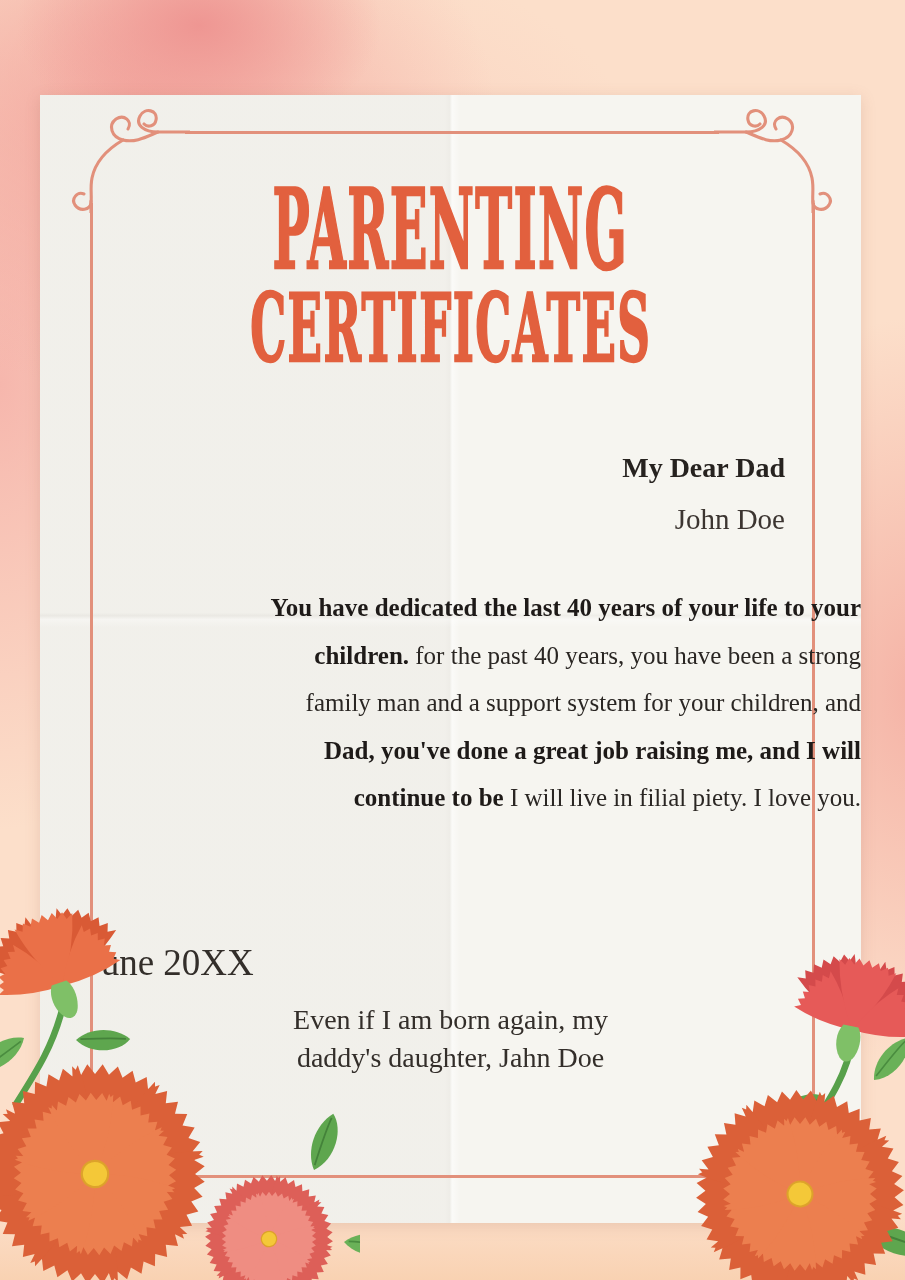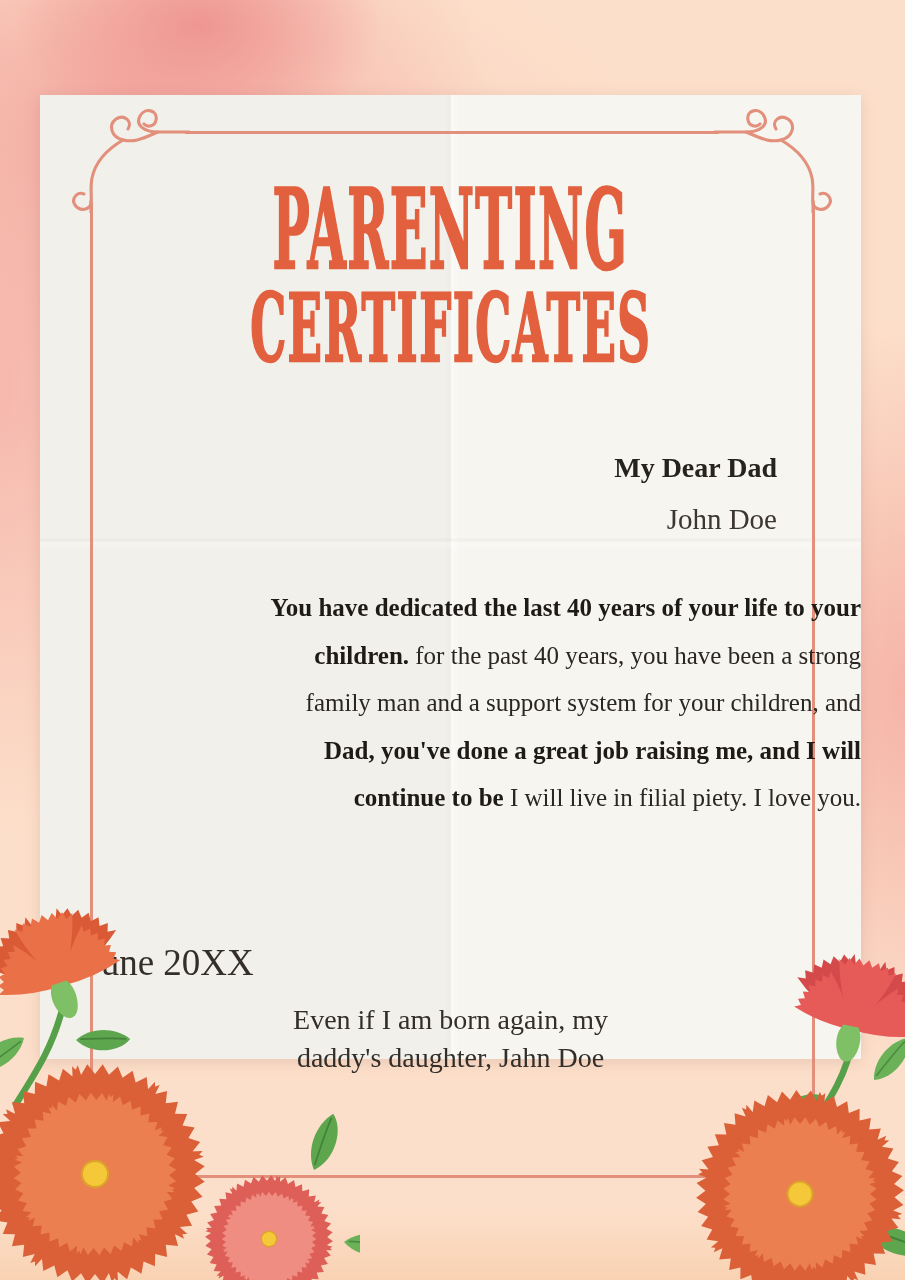--- a/index.html
+++ b/index.html
@@ -14,21 +14,21 @@
     background-image:
       radial-gradient(ellipse 260px 170px at 22% 2%, rgba(238,148,145,.95), rgba(238,148,145,0) 70%),
       radial-gradient(ellipse 500px 380px at 15% 9%, rgba(242,163,155,.85), rgba(242,163,155,0) 72%),
       radial-gradient(ellipse 300px 620px at 0% 30%, rgba(245,176,168,.85), rgba(245,176,168,0) 72%),
       radial-gradient(ellipse 520px 420px at 32% 20%, rgba(247,188,178,.5), rgba(247,188,178,0) 75%),
       radial-gradient(ellipse 300px 520px at 101% 54%, rgba(243,168,157,.8), rgba(243,168,157,0) 72%),
       linear-gradient(180deg, rgba(0,0,0,0) 94.5%, rgba(246,199,158,.55) 100%);
   }
   
   .paper{
-    position:absolute;left:40px;top:95px;width:821px;height:964px;
+    position:absolute;left:40px;top:95px;width:821px;height:1128px;
     background:
       linear-gradient(180deg, rgba(255,255,255,0) 45.9%, rgba(110,100,90,.05) 46.15%, rgba(255,255,255,.35) 46.5%, rgba(255,255,255,0) 47.2%),
       linear-gradient(90deg, rgba(110,100,90,.035) 49.3%, rgba(110,100,90,.06) 49.9%, rgba(255,255,255,.55) 50.2%, rgba(255,255,255,0) 51.2%),
       #f6f5f0;
     box-shadow:0 3px 14px rgba(150,90,70,.18);
     z-index:1;
   }
   
   .frame-line{position:absolute;background:#e2907b;}
   .fl-top{left:145px;top:36px;width:534px;height:2.5px;}
@@ -43,21 +43,21 @@
   .t-line{position:absolute;left:0;right:0;display:flex;justify-content:center;line-height:1;}
   .t-scale{
     font-family:"DejaVu Serif",serif;font-weight:bold;color:#e2603e;
     white-space:nowrap;letter-spacing:3px;-webkit-text-stroke:2.5px #e2603e;
   }
   .t1{top:80px;}
   .t1 .t-scale{font-size:110px;transform:scaleX(.45);}
   .t2{top:186px;}
   .t2 .t-scale{font-size:94px;transform:scaleX(.48);}
   
-  .greeting{position:absolute;right:84px;top:356px;text-align:right;color:#26221f;}
+  .greeting{position:absolute;right:76px;top:356px;text-align:right;color:#26221f;}
   .salutation{font-size:28px;font-weight:bold;line-height:33px;}
   .recipient{font-size:29px;line-height:33px;margin-top:19px;color:#3c3531;}
   
   .body-block{position:absolute;left:0;right:0;top:489px;text-align:right;
     color:#2a2623;font-size:25px;}
   .body-line{line-height:47.5px;white-space:nowrap;}
   .body-line .b{font-weight:bold;color:#1e1a18;}
   
   .date{position:absolute;left:0;right:0;top:851px;text-align:left;
     font-size:37px;line-height:34px;color:#332e2a;}

